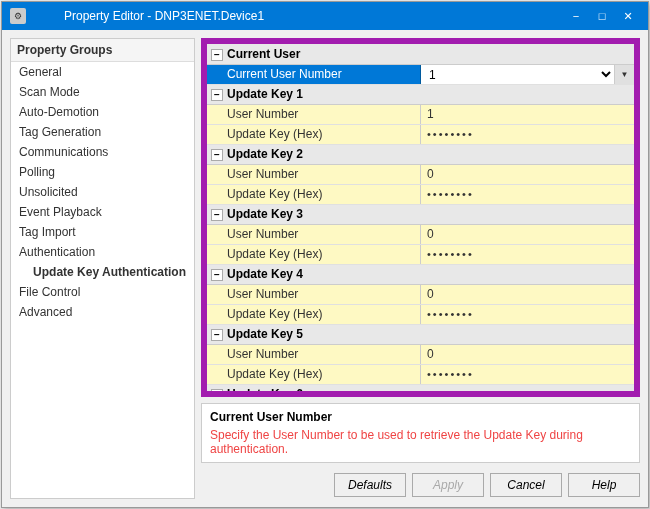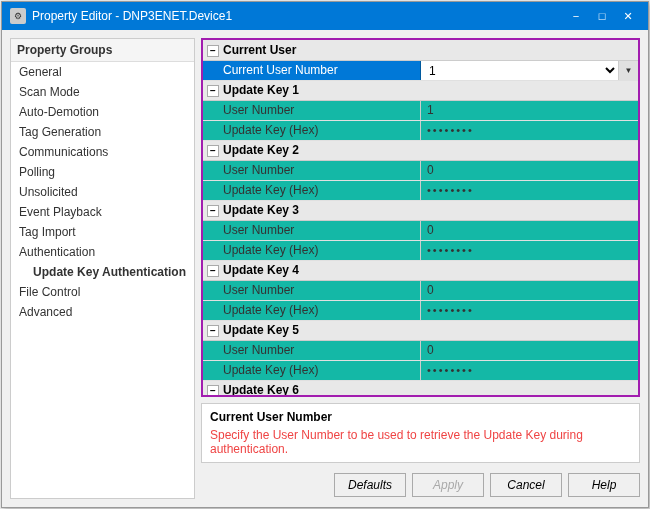--- a/index.html
+++ b/index.html
@@ -45,20 +45,21 @@
       border-radius: 2px;
       display: flex;
       align-items: center;
       justify-content: center;
       font-size: 9px;
       color: #333;
     }
     .title-text {
       font-size: 12px;
       font-weight: normal;
+      margin-left: 32px;
     }
     .title-controls {
       display: flex;
       gap: 2px;
     }
     .title-btn {
       width: 24px;
       height: 20px;
       background: transparent;
       border: none;
@@ -104,22 +105,22 @@
     }
     .main-panel {
       flex: 1;
       display: flex;
       flex-direction: column;
       gap: 6px;
       overflow: hidden;
     }
     .properties-area {
       flex: 1;
-      background: #14b8a6;
-      border: 2px solid #a21caf;
+      background: #fef9c3;
+      border: 6px solid #a21caf;
       overflow-y: scroll;
       overflow-x: hidden;
     }
     .prop-table {
       width: 100%;
       border-collapse: collapse;
     }
     .prop-section-header {
       background: #e8e8e8;
       font-weight: bold;

